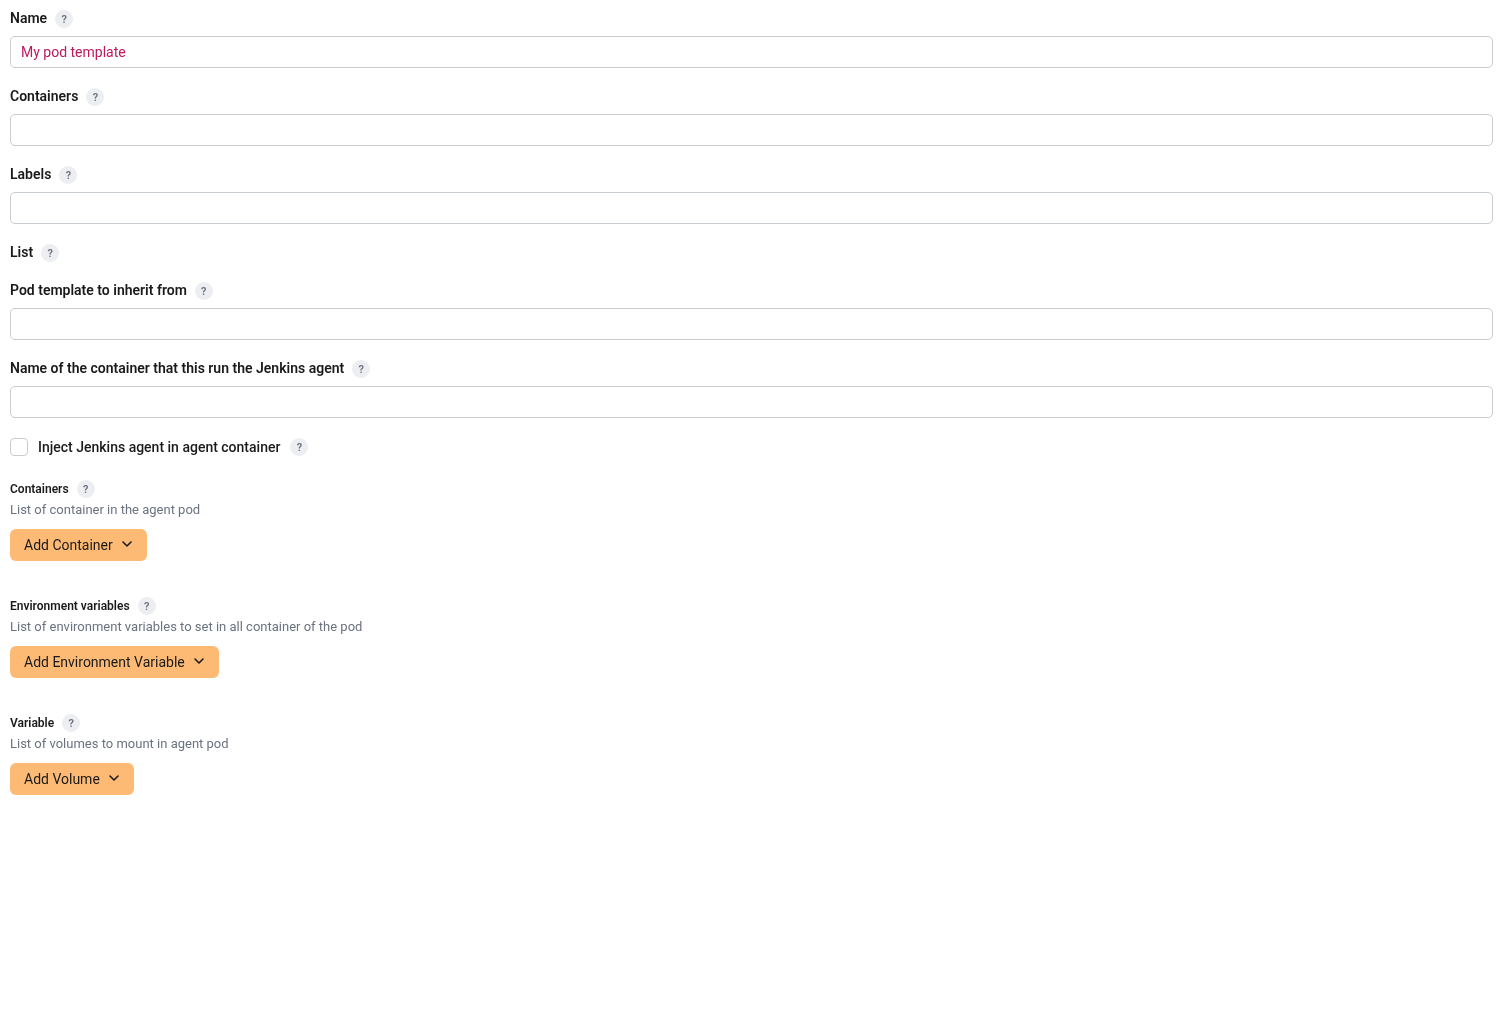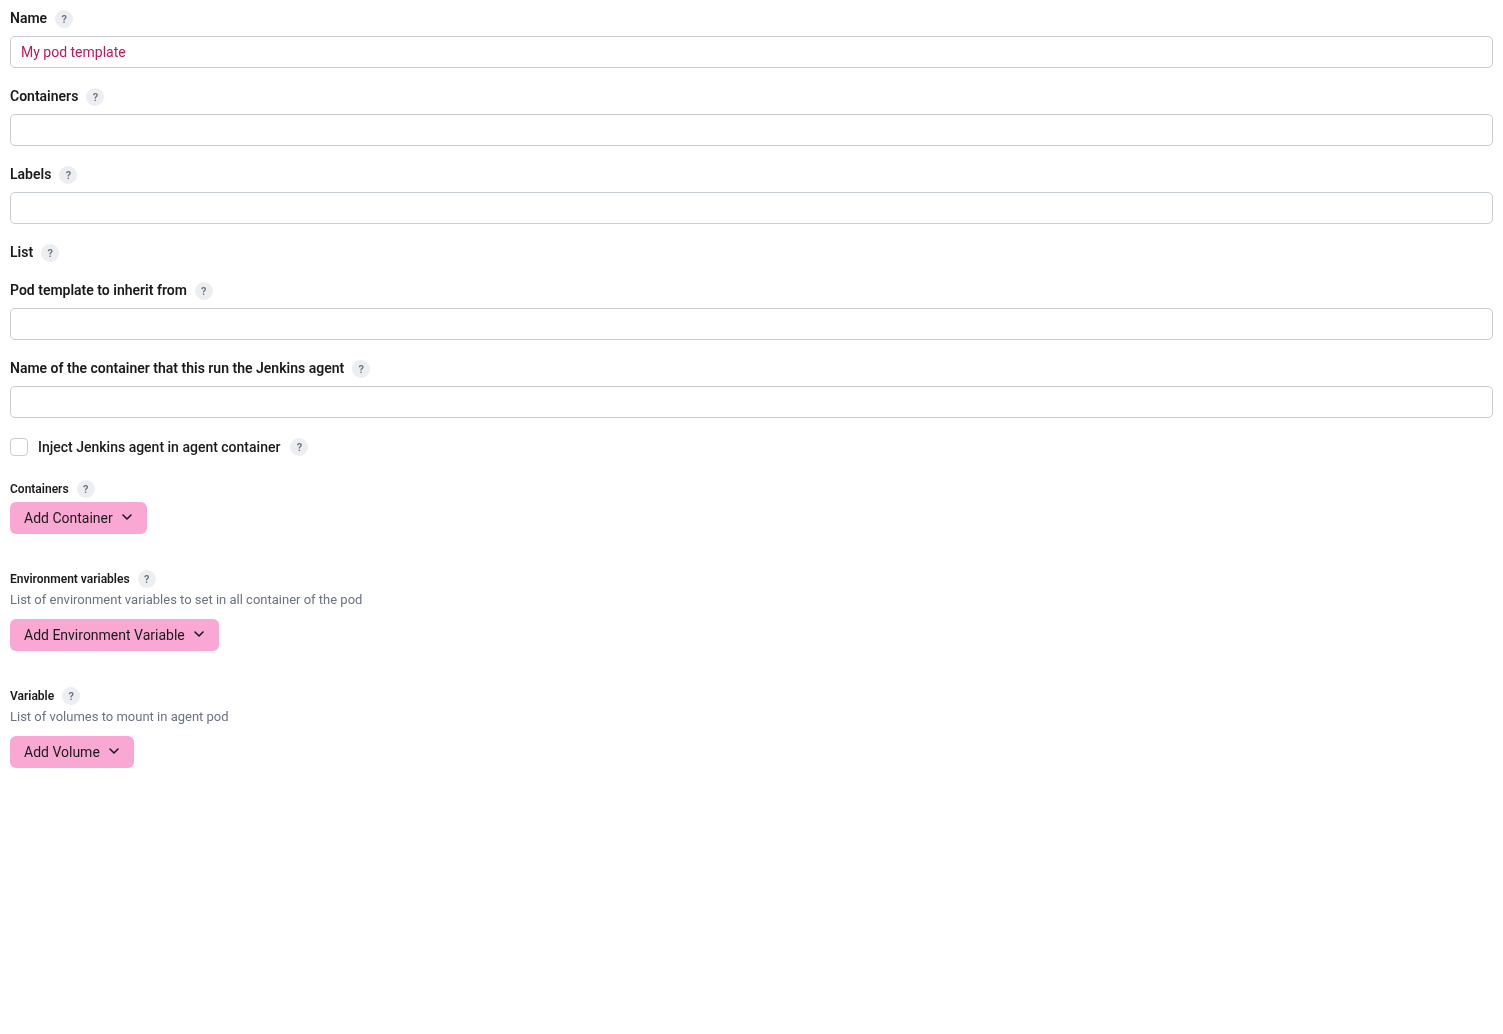--- a/index.html
+++ b/index.html
@@ -116,21 +116,21 @@
     .section-desc {
       color: #6b7280;
       font-size: 13px;
       margin-bottom: 12px;
     }
     .dropdown-button {
       display: inline-flex;
       align-items: center;
       gap: 8px;
       padding: 8px 14px;
-      background: #f9a8d4;
+      background: #fdba74;
       border: none;
       border-radius: 6px;
       font-size: 14px;
       color: #1a1a1a;
       cursor: pointer;
       font-family: inherit;
     }
     .chevron-svg {
       width: 12px;
       height: 12px;
@@ -190,20 +190,21 @@
   <input type="checkbox" class="checkbox-input" style="">
   <span class="checkbox-label">Inject Jenkins agent in agent container</span>
   <span class="help-icon">?</span>
 </div>
 
 <div class="section">
   <div class="header-row">
     <span class="section-title">Containers</span>
     <span class="help-icon">?</span>
   </div>
+  <div class="section-desc">List of container in the agent pod</div>
   <button class="dropdown-button">
     <span>Add Container</span>
     <span>
       <svg class="chevron-svg" viewBox="0 0 12 12" fill="none">
           <path d="M2 4l4 4 4-4" stroke="currentColor" stroke-width="1.6" stroke-linecap="round" stroke-linejoin="round"></path>
         </svg>
     </span>
   </button>
 </div>
 

